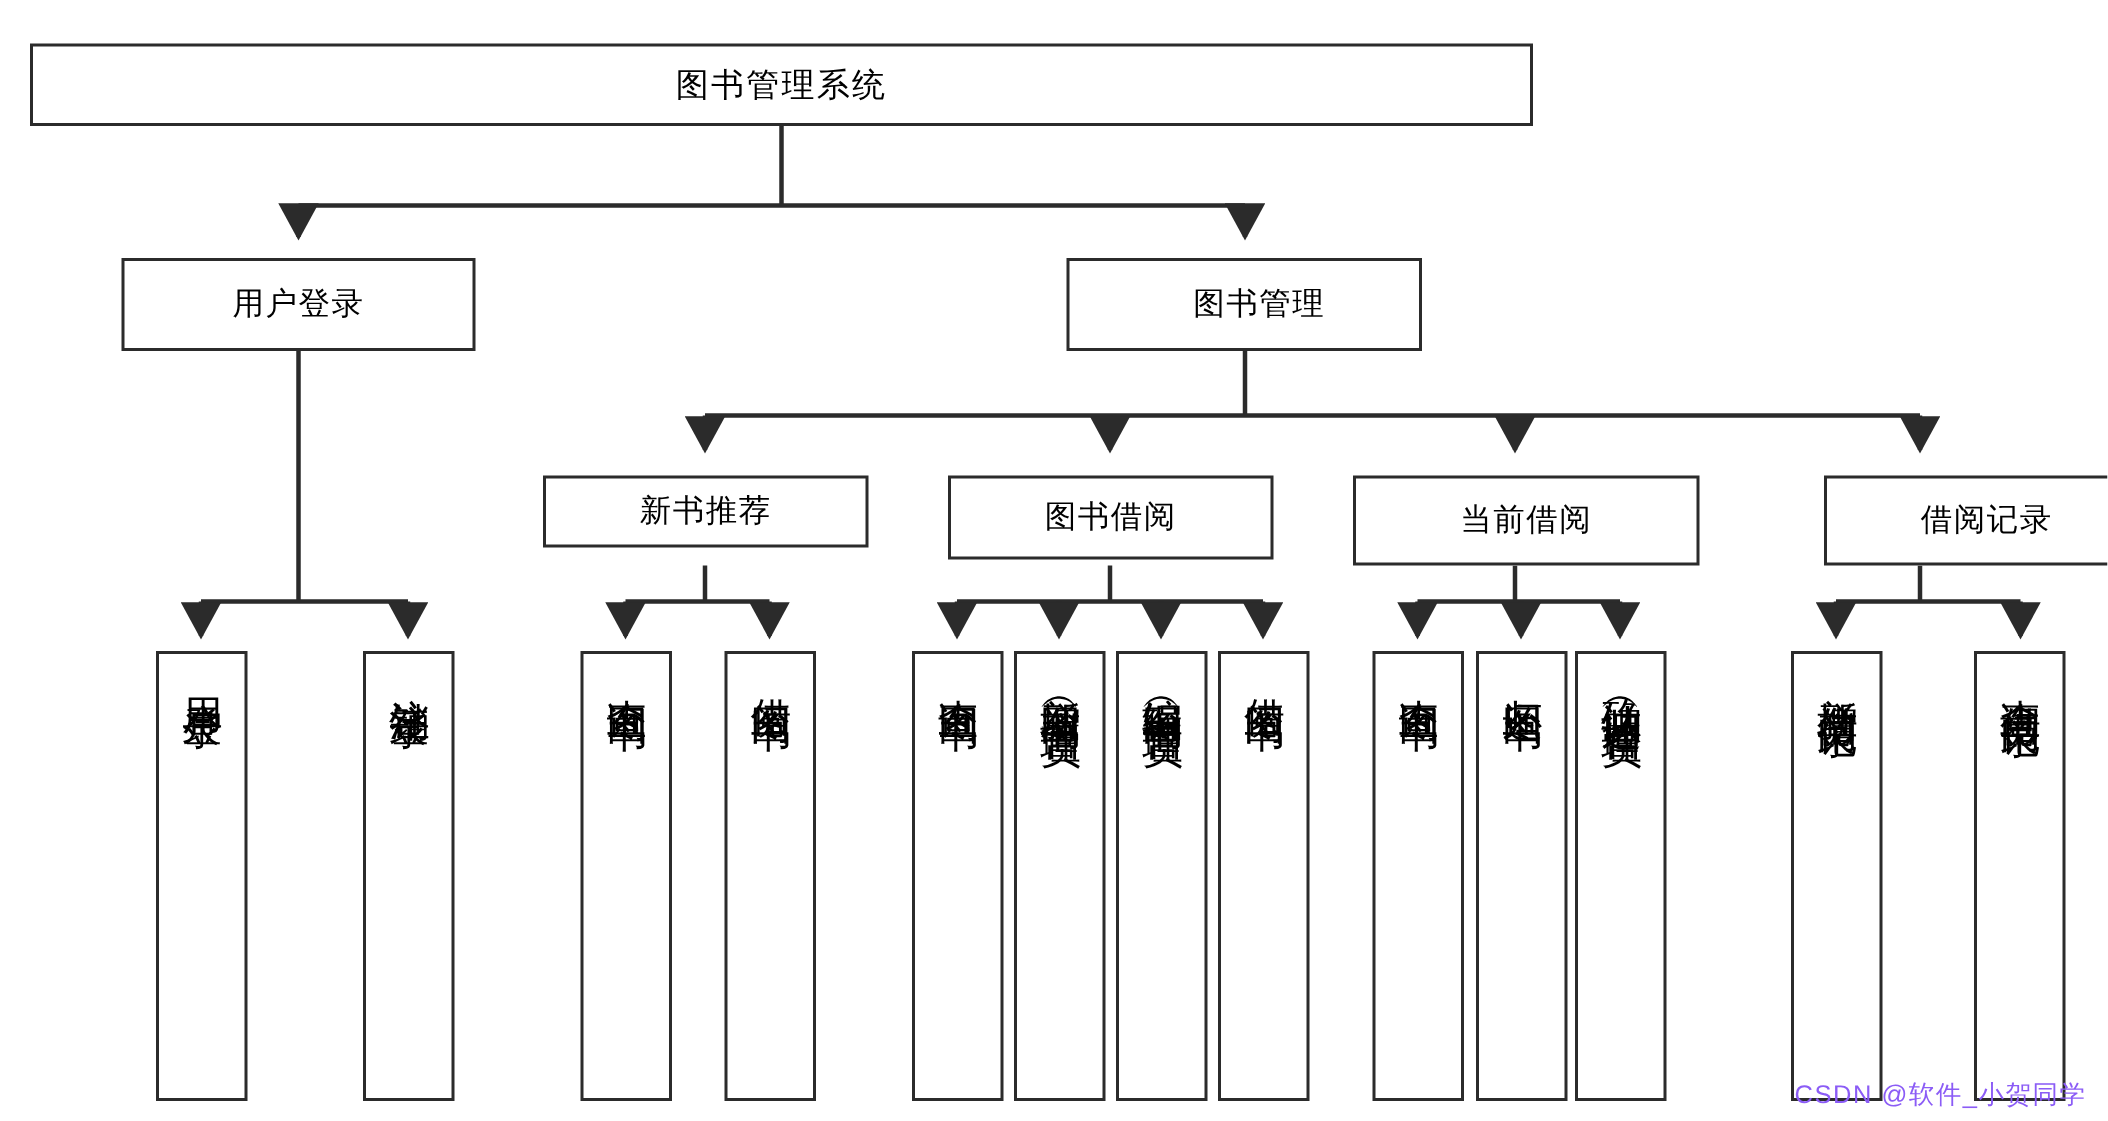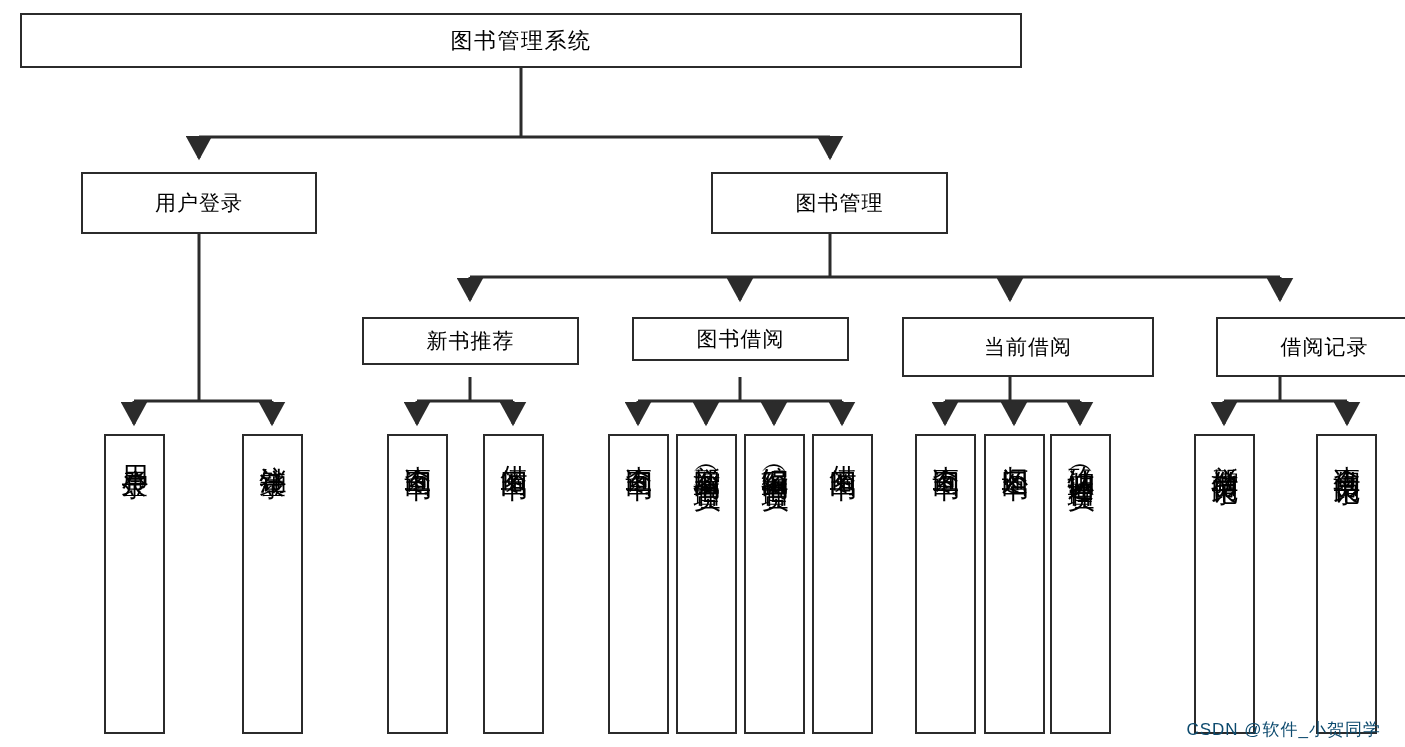--- a/index.html
+++ b/index.html
@@ -50,24 +50,24 @@
   }
   svg#edges{
     position:absolute;
     left:0;top:0;
     width:1405px;
     height:747px;
     pointer-events:none;
   }
   .watermark{
     position:absolute;
-    right:24px;
+    right:14px;
     bottom:6px;
     font-size:17px;
-    color:#0c4a6e;
+    color:#8b5cf6;
     letter-spacing:1px;
     white-space:nowrap;
   }
 </style>
 </head>
 <body>
 
 <div id="canvas">
 
   <svg id="edges" viewBox="0 0 1405 747">
@@ -113,38 +113,38 @@
       <path d="M 1014 401 L 1014 424" marker-end="url(#arrow)"></path>
       <path d="M 1080 401 L 1080 424" marker-end="url(#arrow)"></path>
 
       <path d="M 1280 377 L 1280 401"></path>
       <path d="M 1224 401 L 1347 401"></path>
       <path d="M 1224 401 L 1224 424" marker-end="url(#arrow)"></path>
       <path d="M 1347 401 L 1347 424" marker-end="url(#arrow)"></path>
     </g>
   </svg>
 
-  <div class="node horiz root" style="left:20px;top:13px;width:1002px;height:55px;">
+  <div class="node horiz root" style="left:20px;top:29px;width:1002px;height:55px;">
     <span class="label">图书管理系统</span>
   </div>
 
   <div class="node horiz" style="left:81px;top:172px;width:236px;height:62px;">
     <span class="label">用户登录</span>
   </div>
   <div class="node horiz" style="left:711px;top:172px;width:237px;height:62px;padding-left:20px;">
     <span class="label">图书管理</span>
   </div>
 
   <div class="node horiz" style="left:362px;top:317px;width:217px;height:48px;">
     <span class="label">新书推荐</span>
   </div>
-  <div class="node horiz" style="left:632px;top:317px;width:217px;height:44px;">
+  <div class="node horiz" style="left:632px;top:317px;width:217px;height:56px;">
     <span class="label">图书借阅</span>
   </div>
-  <div class="node horiz" style="left:902px;top:317px;width:252px;height:60px;">
+  <div class="node horiz" style="left:902px;top:317px;width:231px;height:60px;">
     <span class="label">当前借阅</span>
   </div>
   <div class="node horiz" style="left:1172px;top:317px;width:217px;height:60px;margin-left:44px;">
     <span class="label">借阅记录</span>
   </div>
 
   <div class="node vert" style="left:104px;top:434px;width:61px;height:300px;">
     <span class="label">用户登录</span>
   </div>
   <div class="node vert" style="left:242px;top:434px;width:61px;height:300px;">

